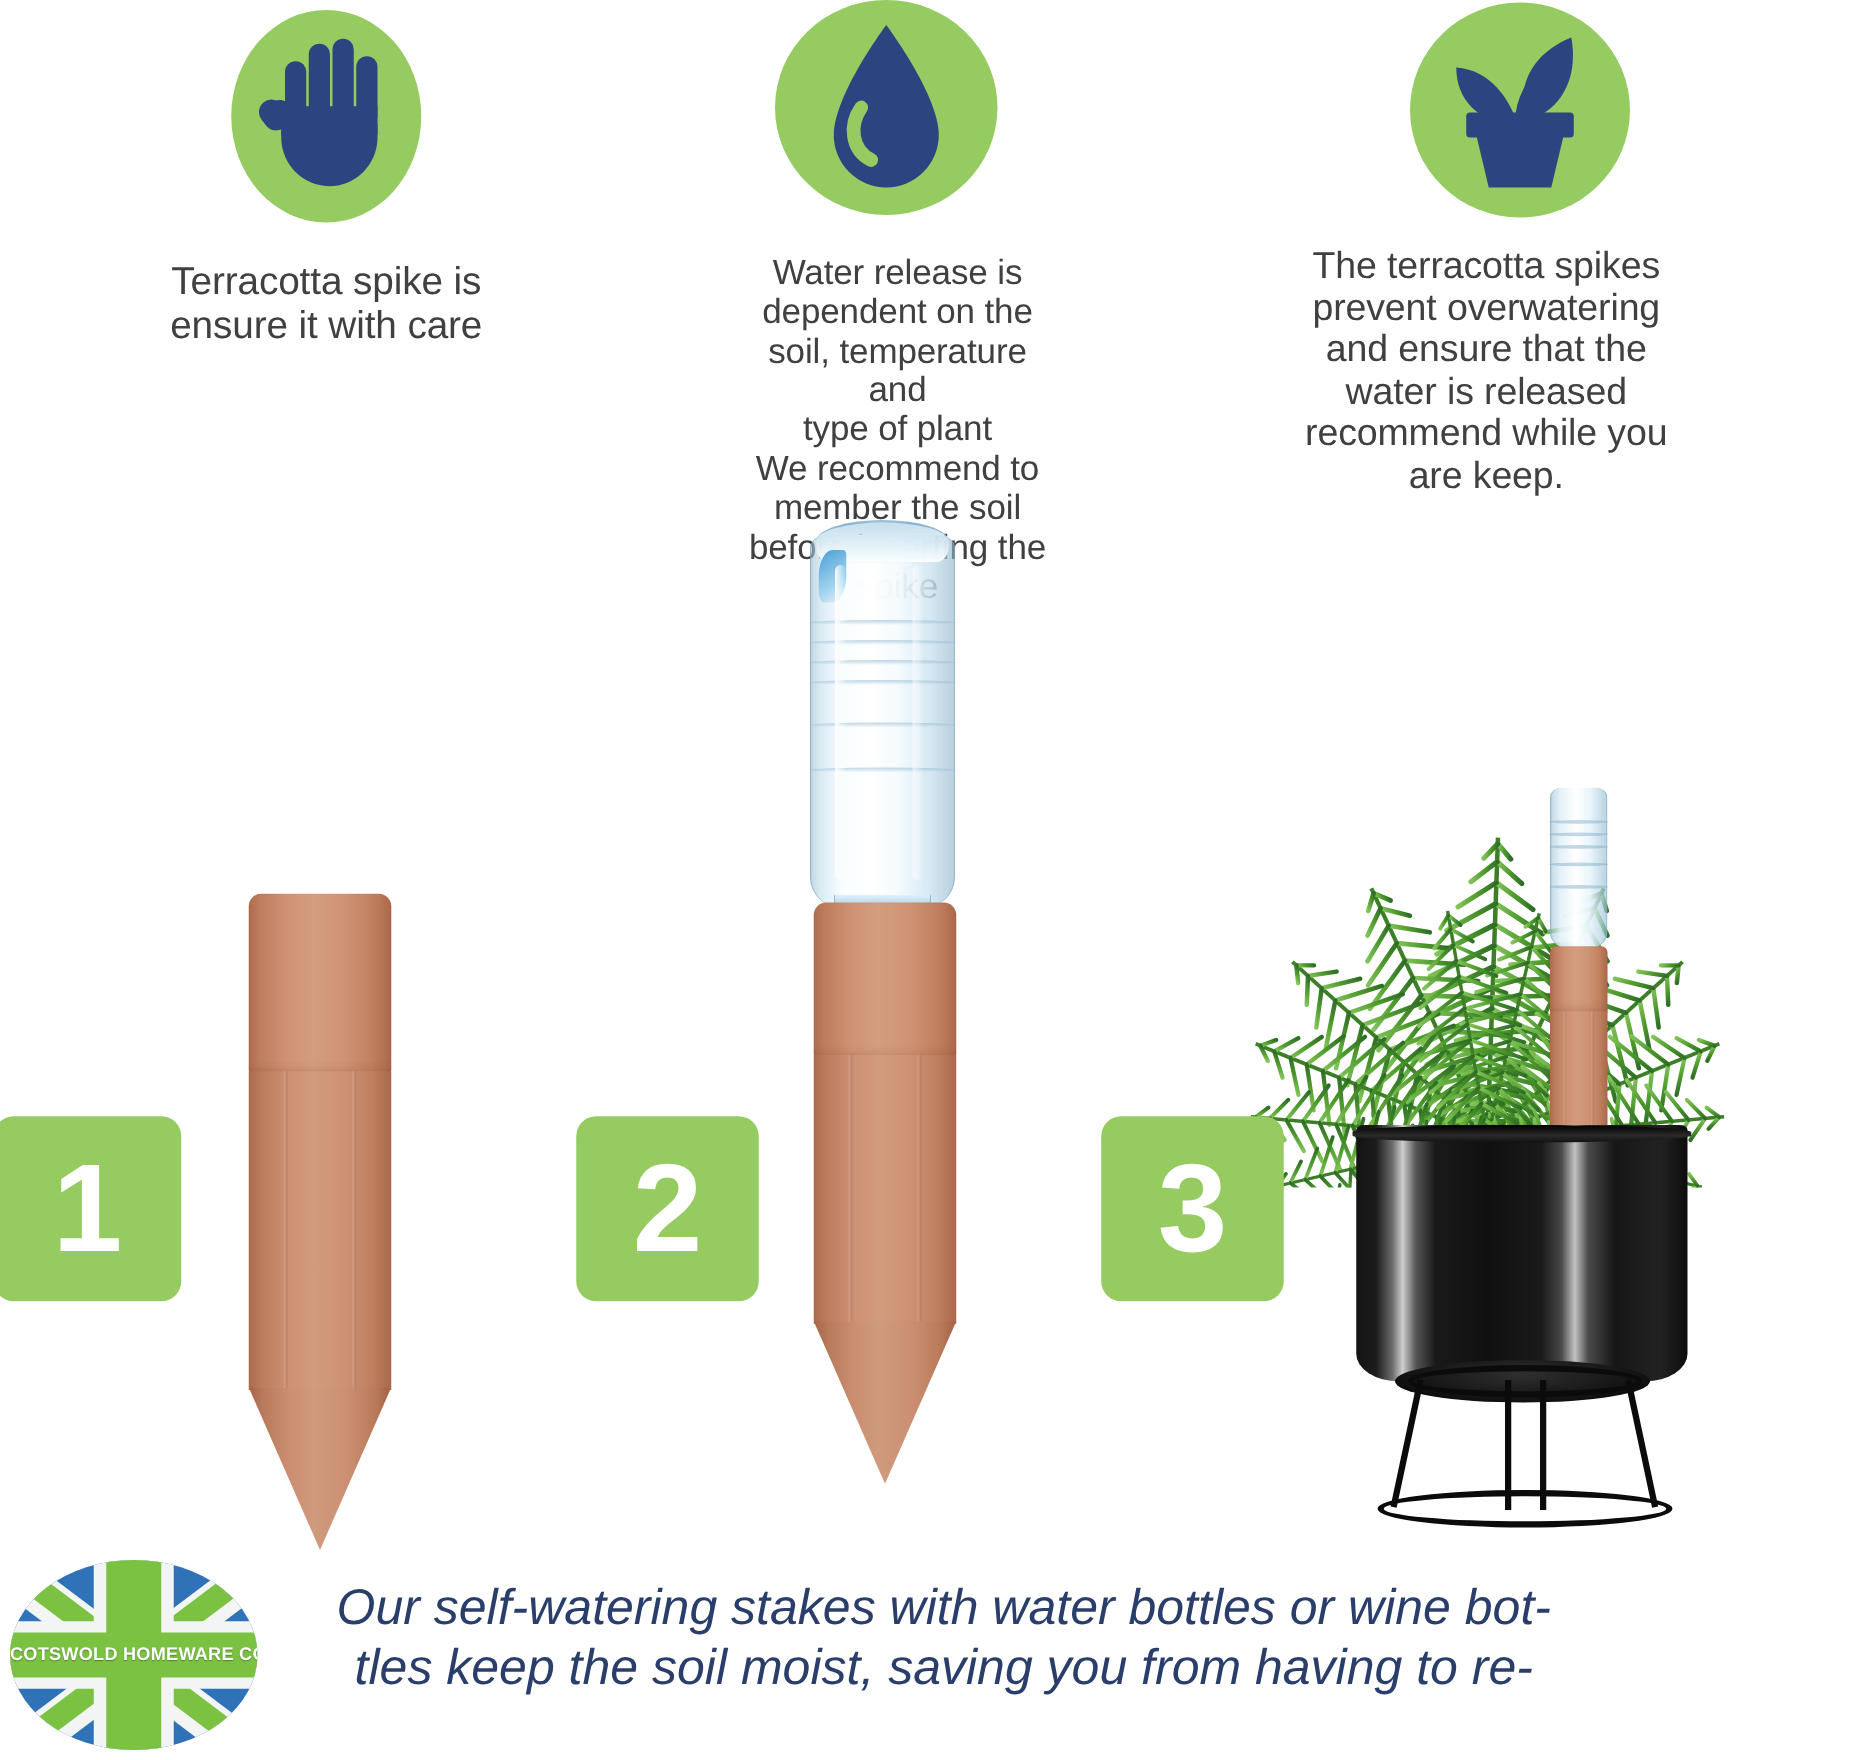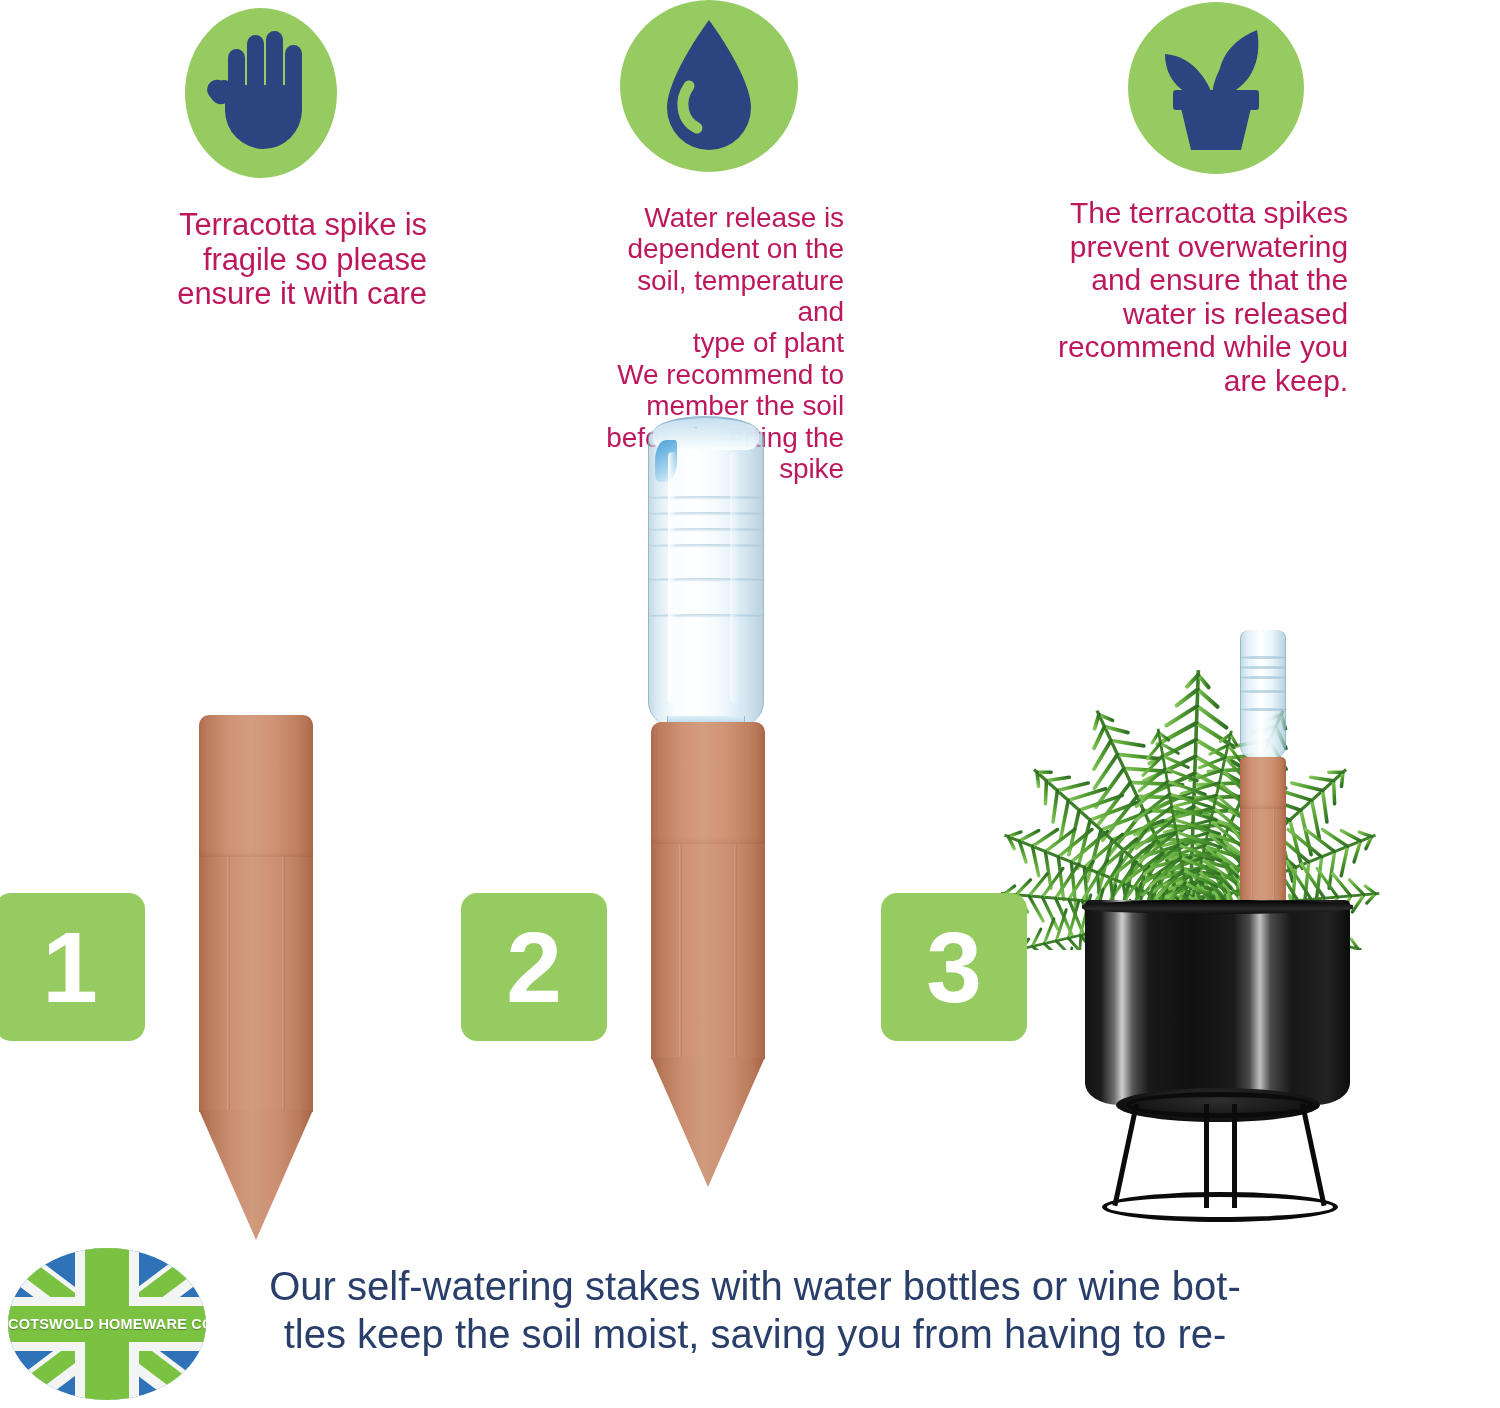--- a/index.html
+++ b/index.html
@@ -17,22 +17,22 @@
     position: absolute;
     border-radius: 50%;
     background: #95cb60;
     display: flex; align-items: center; justify-content: center;
   }
   .icon-circle svg { display:block; }
 
   
   .col-text {
     position: absolute;
-    color: #be185d;
-    text-align: right;
+    color: #404040;
+    text-align: center;
     line-height: 1.12;
     letter-spacing: -0.1px;
   }
 
   
   .num-badge {
     position: absolute;
     background: #95cb60;
     border-radius: 16px;
     color: #ffffff;
@@ -199,21 +199,20 @@
           <rect x="4" y="50" width="20" height="26" rx="10" transform="rotate(-38 14 63)"></rect>
           <path d="M20 56 L97 56 L97 78 A40 40 0 0 1 20 78 Z"></path>
           <path d="M20 70 L97 70 L97 82 A39 39 0 0 1 58 120 A39 39 0 0 1 20 82 Z"></path>
         </g>
       </svg>
     </span>
   </div>
 
   <div class="col-text" style="left:95px; top:208px; width:332px; font-size:31px;">
     <div>Terracotta spike is</div>
-    <div>fragile so please</div>
     <div>ensure it with care</div>
   </div>
 
   <div class="spike" style="left:199px; top:715px; width:114px; height:525px;">
     <div class="collar" style="height:145px;"></div>
     <div class="body" style="top:142px; height:255px;">
       <div class="ridge" style="left:28px;"></div>
       <div class="ridge" style="left:83px;"></div>
     </div>
     <div class="tip" style="top:395px; height:130px;"></div>
@@ -401,18 +400,18 @@
     <div class="g diag" style="left:-22%; top:47%; width:144%; height:12%; transform:rotate(-37deg);"></div>
 
     <div class="w" style="left:34%; top:0; width:32%; height:100%;"></div>
     <div class="w" style="left:0; top:32%; width:100%; height:36%;"></div>
 
     <div class="g" style="left:39%; top:0; width:22%; height:100%;"></div>
     <div class="g" style="left:0; top:38%; width:100%; height:24%;"></div>
     <div class="label" style="font-size:14.5px;">COTSWOLD HOMEWARE CO.</div>
   </div>
 
-  <div class="caption" style="left:255px; top:1262px; width:1000px; font-size:40px;">
+  <div class="caption" style="left:255px; top:1262px; width:1000px; font-size:40px;font-style:italic;">
     <div>Our self-watering stakes with water bottles or wine bot-</div>
     <div>tles keep the soil moist, saving you from having to re-</div>
   </div>
 
 </div>
 
 </body></html>

